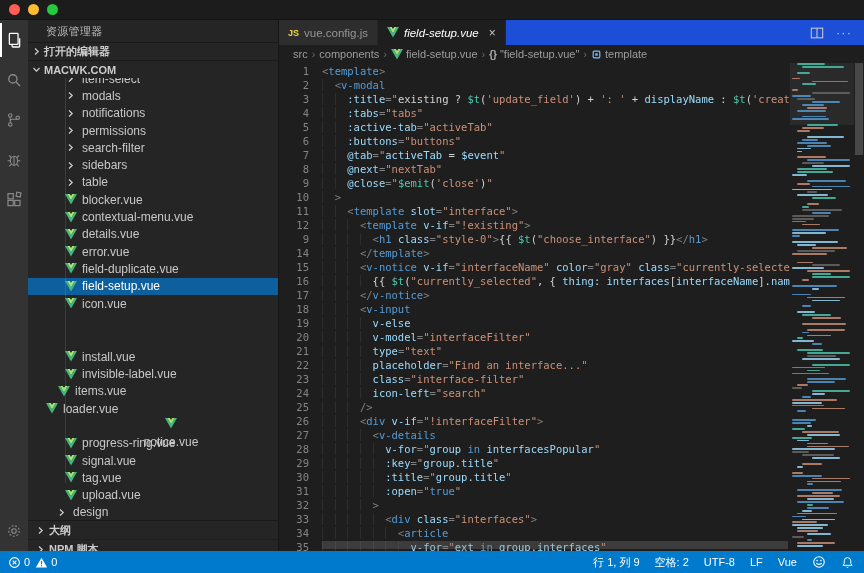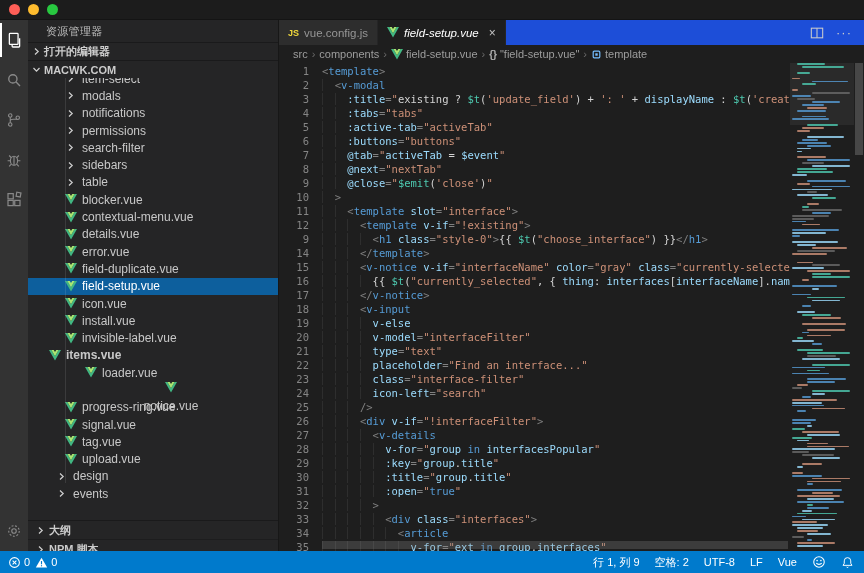--- a/index.html
+++ b/index.html
@@ -270,48 +270,48 @@
             </div>
             <div class="tree-row" style="padding-left: 36px;">
               <span class="tree-ico icon">
                 <svg width="12" height="11" viewBox="0 0 12 11">
                   <polygon points="0,0 2.4,0 6,6.2 9.6,0 12,0 6,10.4" fill="#41b883"></polygon>
                   <polygon points="2.4,0 6,6.2 9.6,0 7.2,0 6,2.1 4.8,0" fill="#a9e773"></polygon>
                 </svg>
               </span>
               <span>icon.vue</span>
             </div>
-            <div class="tree-row" style="padding-left: 36px;">
+            <div class="tree-row" style="padding-left: 36px; margin-top: 36px;">
               <span class="tree-ico icon">
                 <svg width="12" height="11" viewBox="0 0 12 11">
                   <polygon points="0,0 2.4,0 6,6.2 9.6,0 12,0 6,10.4" fill="#41b883"></polygon>
                   <polygon points="2.4,0 6,6.2 9.6,0 7.2,0 6,2.1 4.8,0" fill="#a9e773"></polygon>
                 </svg>
               </span>
               <span>install.vue</span>
             </div>
             <div class="tree-row" style="padding-left: 36px;">
               <span class="tree-ico icon">
                 <svg width="12" height="11" viewBox="0 0 12 11">
                   <polygon points="0,0 2.4,0 6,6.2 9.6,0 12,0 6,10.4" fill="#41b883"></polygon>
                   <polygon points="2.4,0 6,6.2 9.6,0 7.2,0 6,2.1 4.8,0" fill="#a9e773"></polygon>
                 </svg>
               </span>
               <span>invisible-label.vue</span>
             </div>
-            <div class="tree-row" style="padding-left: 20px; font-weight: bold;">
+            <div class="tree-row" style="padding-left: 29px;">
               <span class="tree-ico icon">
                 <svg width="12" height="11" viewBox="0 0 12 11">
                   <polygon points="0,0 2.4,0 6,6.2 9.6,0 12,0 6,10.4" fill="#41b883"></polygon>
                   <polygon points="2.4,0 6,6.2 9.6,0 7.2,0 6,2.1 4.8,0" fill="#a9e773"></polygon>
                 </svg>
               </span>
               <span>items.vue</span>
             </div>
-            <div class="tree-row" style="padding-left: 56px;">
+            <div class="tree-row" style="padding-left: 17px;">
               <span class="tree-ico icon">
                 <svg width="12" height="11" viewBox="0 0 12 11">
                   <polygon points="0,0 2.4,0 6,6.2 9.6,0 12,0 6,10.4" fill="#41b883"></polygon>
                   <polygon points="2.4,0 6,6.2 9.6,0 7.2,0 6,2.1 4.8,0" fill="#a9e773"></polygon>
                 </svg>
               </span>
               <span>loader.vue</span>
             </div>
             <div class="tree-row" style="padding-left: 36px; flex-direction: column;">
               <span class="tree-ico icon">

